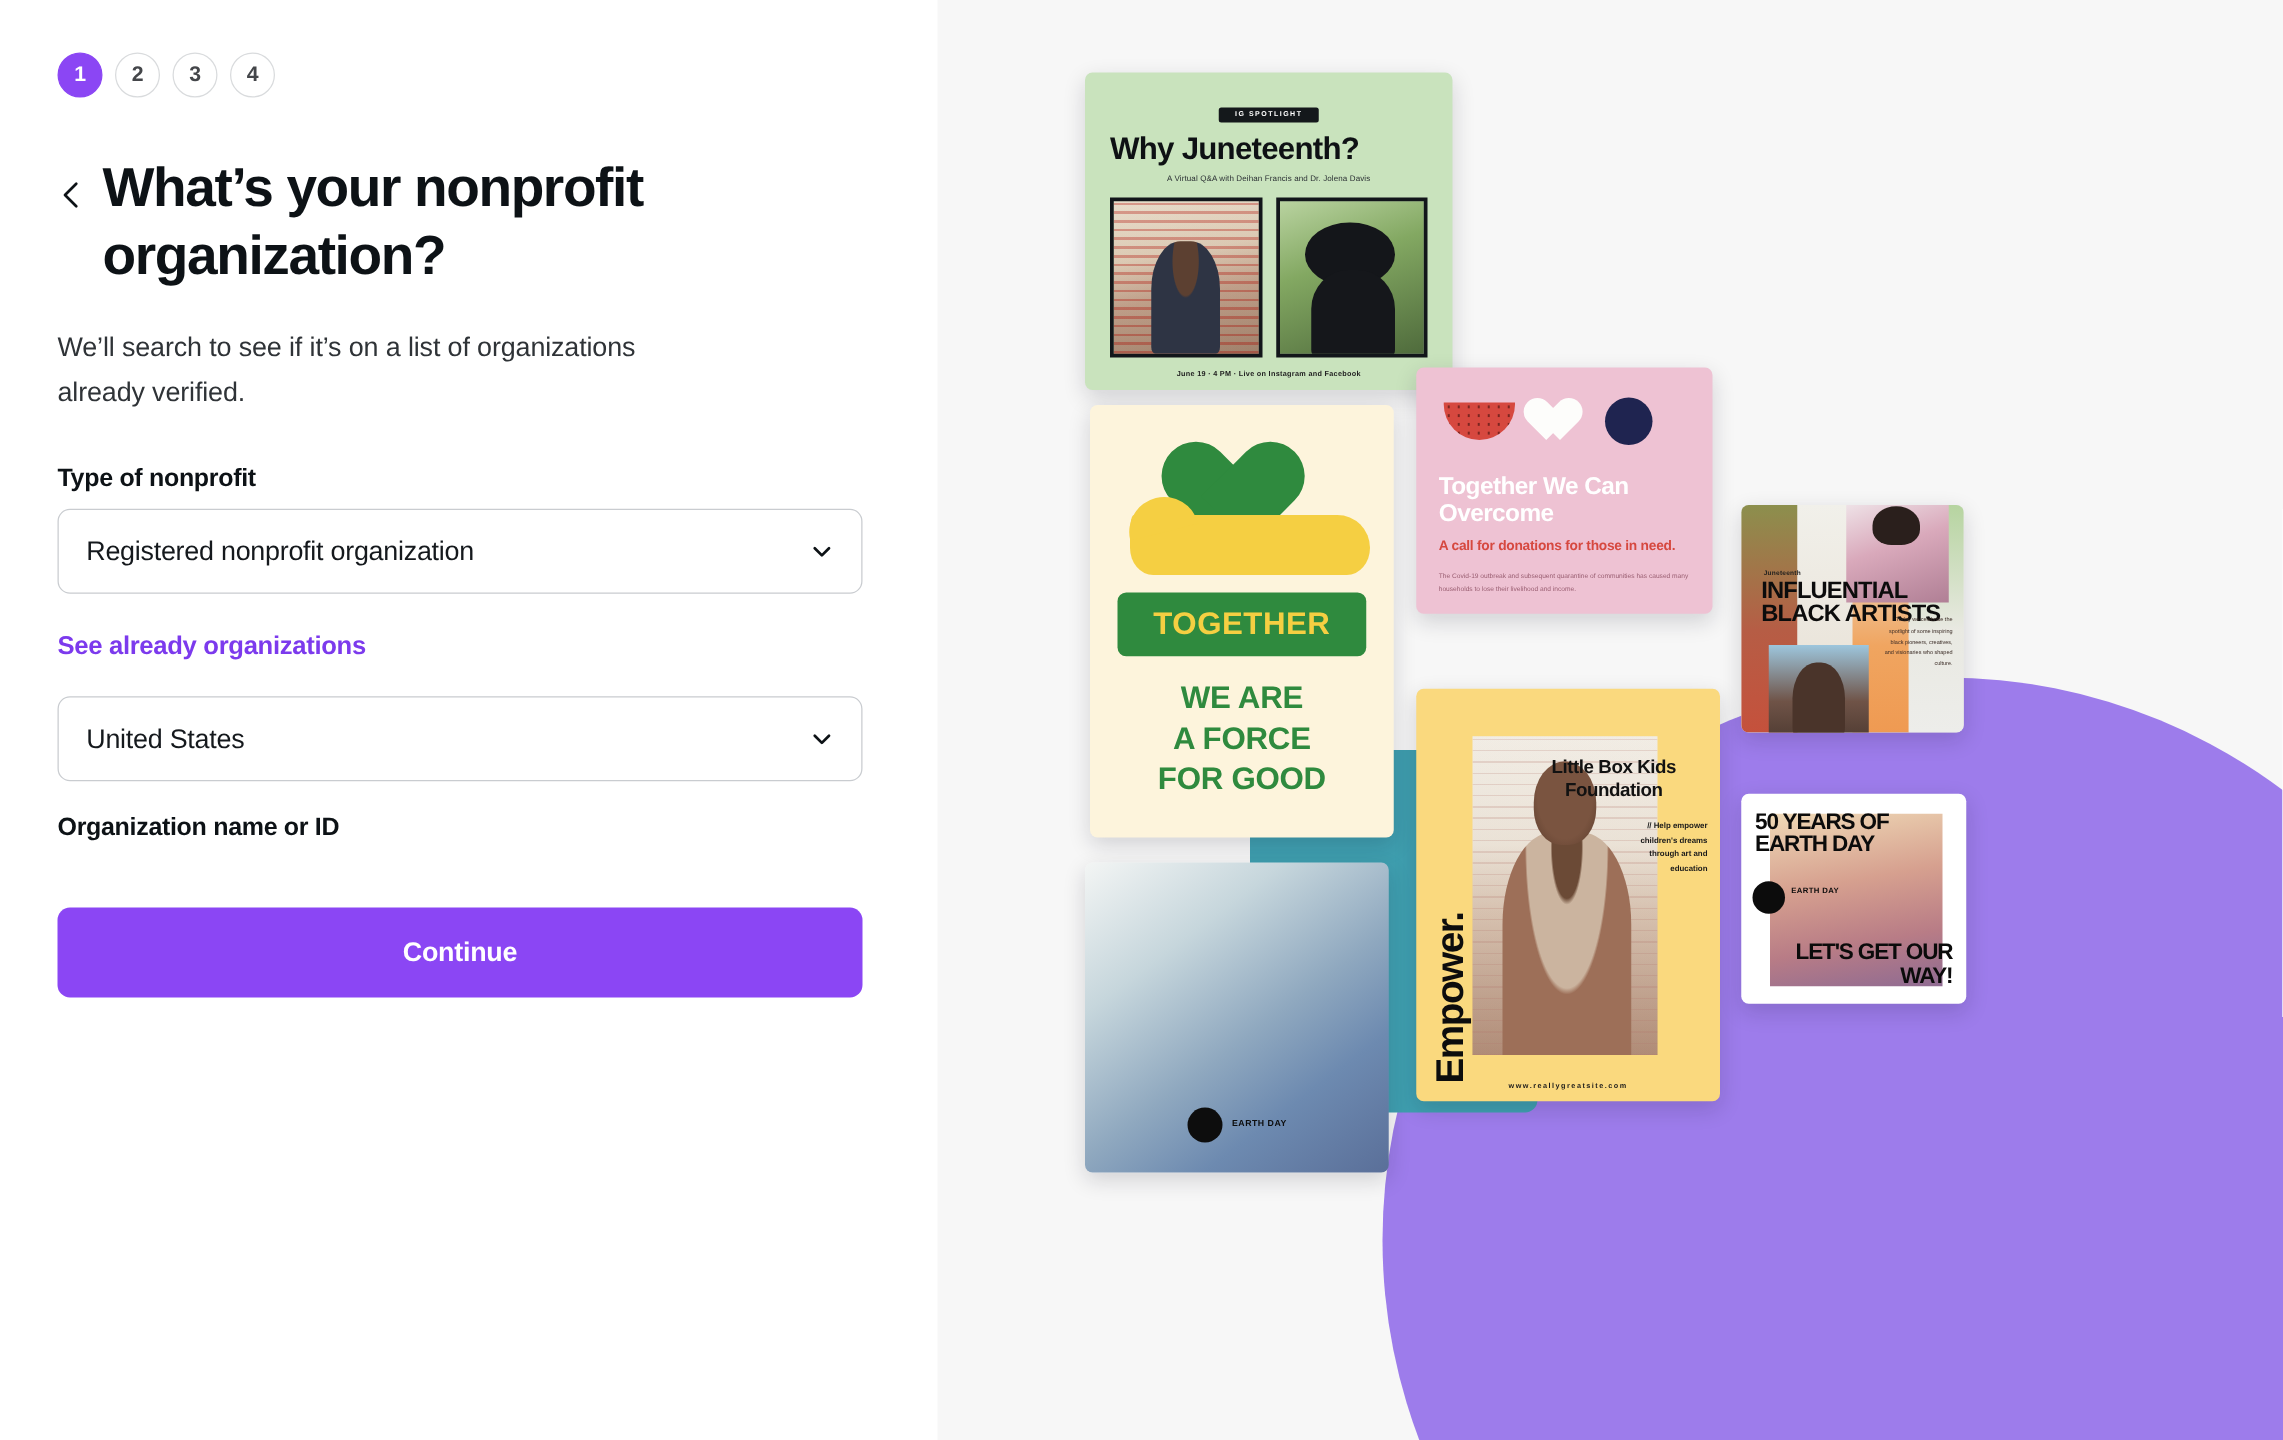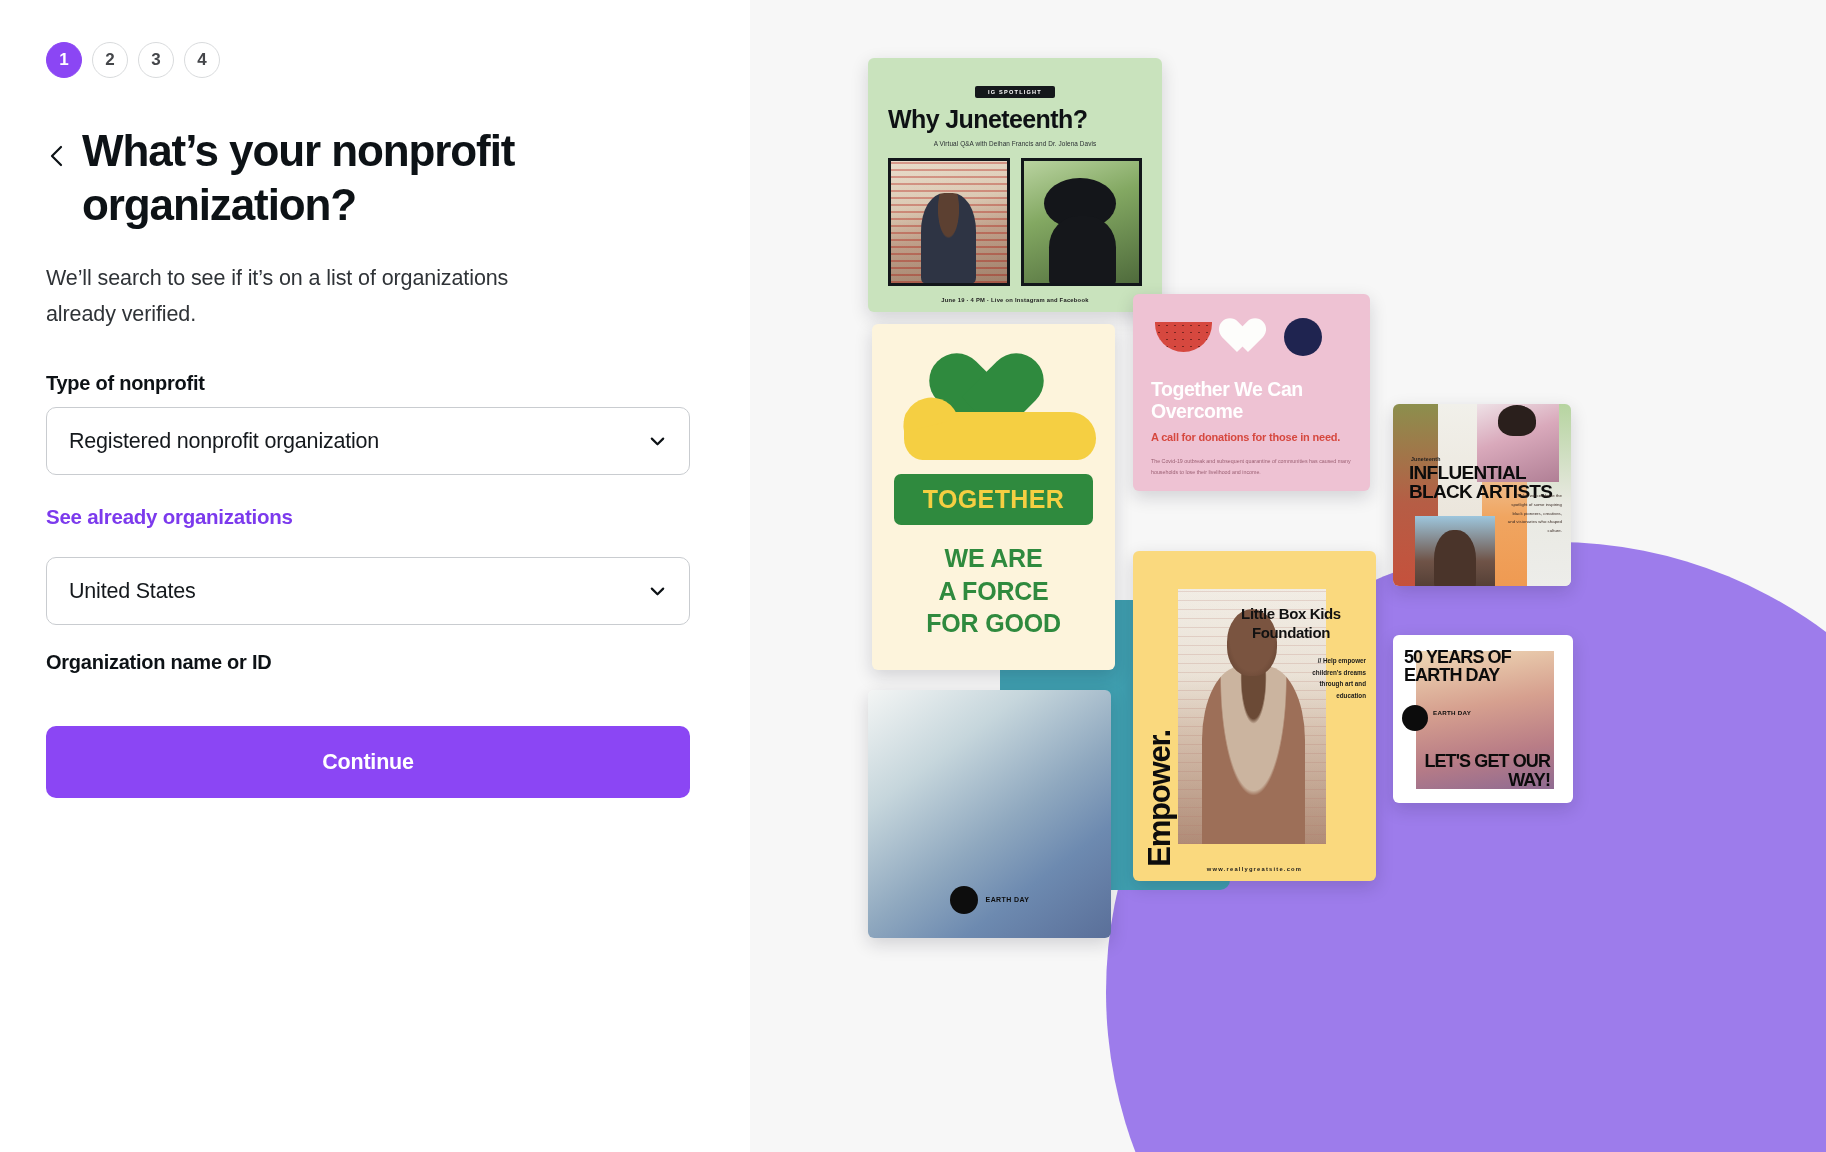--- a/index.html
+++ b/index.html
@@ -277,21 +277,21 @@
   .ed-circle {
     position: absolute; left: 0px; top: 60px;
     width: 26px; height: 26px; border-radius: 50%; background: #0c0c0c;
   }
   .ed-logo {
     position: absolute; left: 31px; top: 64px;
     font-size: 6.2px; font-weight: 800; line-height: 1.25;
     color: #0c0c0c; letter-spacing: 0.3px;
   }
   .ed-t2 {
-    position: absolute; right: 14px; bottom: 4px; text-align: right;
+    position: absolute; right: 2px; bottom: 4px; text-align: right;
     font-size: 18px; font-weight: 800; line-height: 1.02;
     letter-spacing: -0.9px; color: #0b0b0b;
   }
 
   
   .c-empower {
     left: 383px; top: 551px; width: 243px; height: 330px;
     background: #fad97e; padding: 0;
   }
   .em-vertical {

